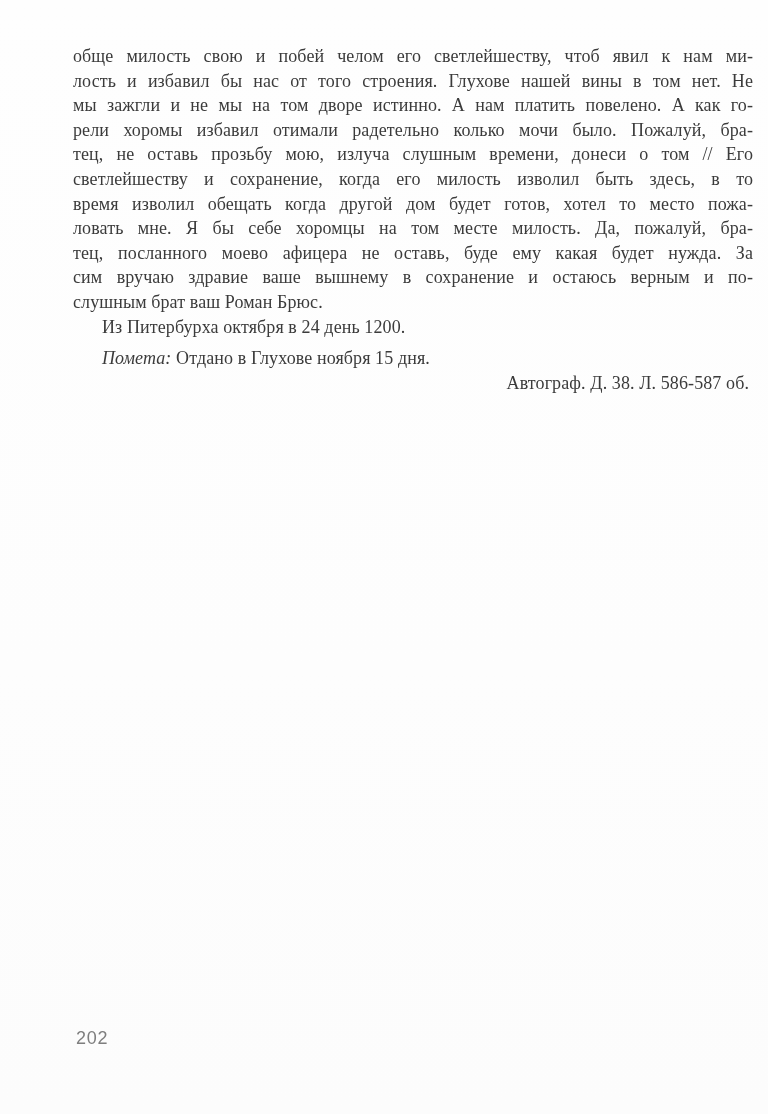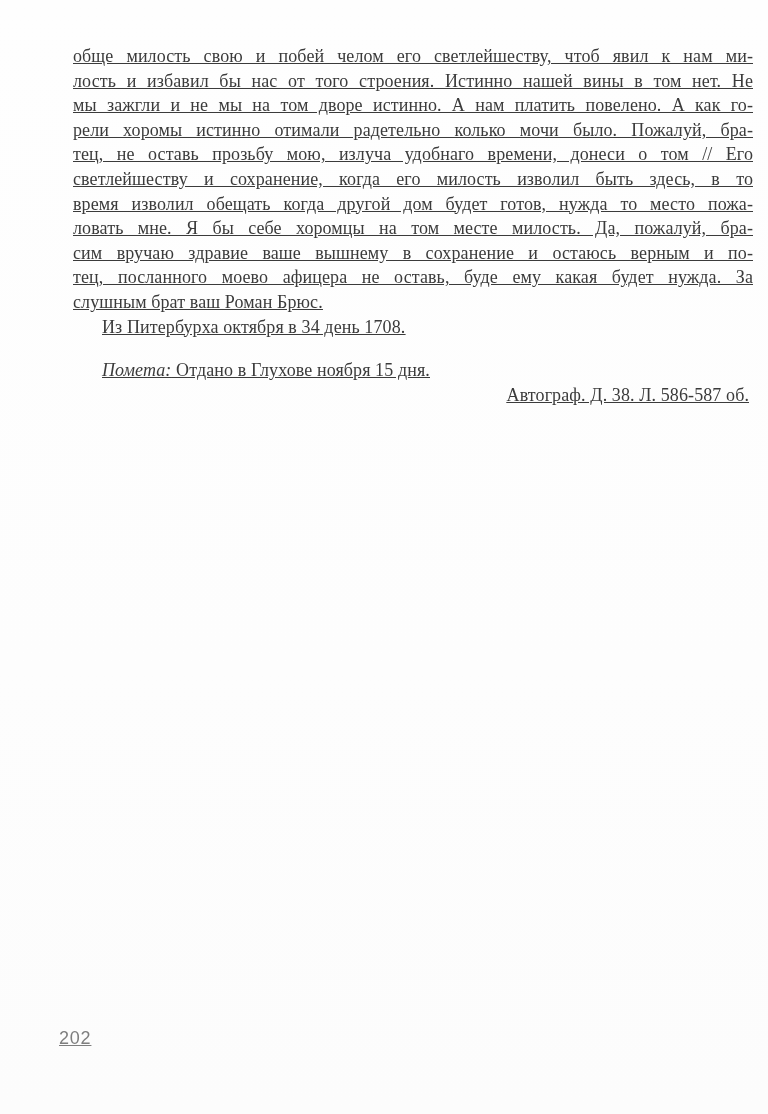--- a/index.html
+++ b/index.html
@@ -1,15 +1,15 @@
 <!DOCTYPE html>
 <html><head>
 <meta charset="utf-8">
 <style>
-  * { margin: 0; padding: 0; box-sizing: border-box; text-decoration: underline; }
+  * { margin: 0; padding: 0; box-sizing: border-box; }
   html, body { width: 768px; height: 1114px; }
   body {
     background: #fefefe;
     position: relative;
     font-family: "Liberation Serif", serif;
     overflow: hidden;
   }
   .page {
     position: absolute;
     inset: 0;
@@ -36,55 +36,55 @@
   .last-par-line {
     text-align: center;
     text-align-last: left;
   }
   .dateline {
     text-indent: 29px;
     text-align: left;
     text-align-last: left;
   }
   .pometa {
-    margin-top: 19px;
+    margin-top: 7px;
     text-indent: 29px;
     text-align: left;
     text-align-last: left;
   }
   .italic-label { font-style: italic; }
   .source {
     text-align: left;
     text-align-last: right;
     padding-right: 4px;
   }
   .page-number {
     position: absolute;
-    left: 59px;
+    left: 76px;
     top: 1028px;
     font-family: "Liberation Sans", sans-serif;
     font-size: 18px;
     color: #7e7e7e;
     letter-spacing: 0.8px;
   }
 </style>
 </head>
 <body>
 
 <div class="page">
   <div class="text-block">
     <p class="line fill">обще милость  свою и побей челом его светлейшеству, чтоб явил к нам ми-</p>
-    <p class="line fill">лость и избавил бы нас от того строения. Истинно нашей вины в том  нет. Не</p>
+    <p class="line fill">лость и избавил бы нас от того строения. Глухове нашей вины в том  нет. Не</p>
     <p class="line fill">мы зажгли и не мы на том дворе истинно. А нам платить повелено. А как го-</p>
-    <p class="line fill">рели хоромы истинно отимали радетельно колько мочи было. Пожалуй, бра-</p>
-    <p class="line fill">тец, не оставь прозьбу мою, излуча удобнаго времени, донеси о том // Его</p>
+    <p class="line fill">рели хоромы избавил отимали радетельно колько мочи было. Пожалуй, бра-</p>
+    <p class="line fill">тец, не оставь прозьбу мою, излуча слушным времени, донеси о том // Его</p>
     <p class="line fill">светлейшеству и сохранение, когда его милость изволил быть здесь, в то</p>
-    <p class="line fill">время изволил обещать когда другой дом будет готов, нужда то место пожа-</p>
+    <p class="line fill">время изволил обещать когда другой дом будет готов, хотел то место пожа-</p>
     <p class="line fill">ловать мне. Я  бы себе хоромцы на том месте милость. Да, пожалуй, бра-</p>
+    <p class="line fill">тец, посланного  моево афицера не оставь, буде ему какая будет нужда. За</p>
     <p class="line fill">сим вручаю здравие ваше вышнему в сохранение и остаюсь верным и по-</p>
-    <p class="line fill">тец, посланного  моево афицера не оставь, буде ему какая будет нужда. За</p>
     <p class="line last-par-line">слушным брат ваш Роман Брюс.</p>
-    <p class="line dateline">Из Питербурха октября в 34 день 1708.</p>
+    <p class="line dateline">Из Питербурха октября в 24 день 1200.</p>
     <p class="line pometa"><span class="italic-label">Помета:</span> <span>Отдано в Глухове ноября 15 дня.</span></p>
     <p class="line source">Автограф. Д. 38. Л. 586-587 об.</p>
   </div>
   <div class="page-number">202</div>
 </div>
 
 </body></html>

